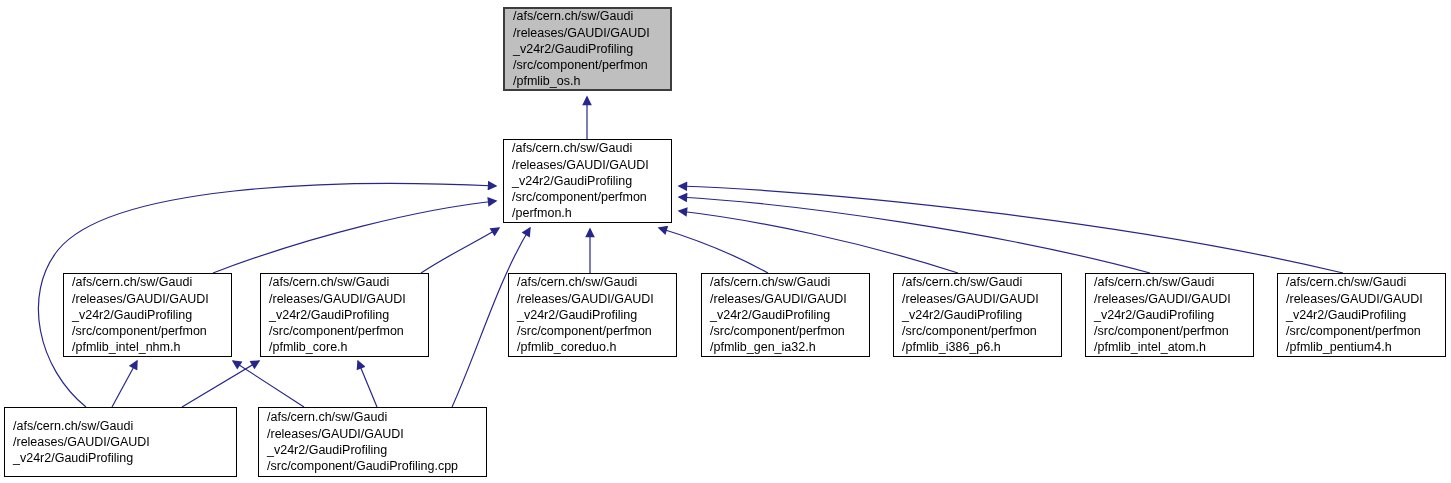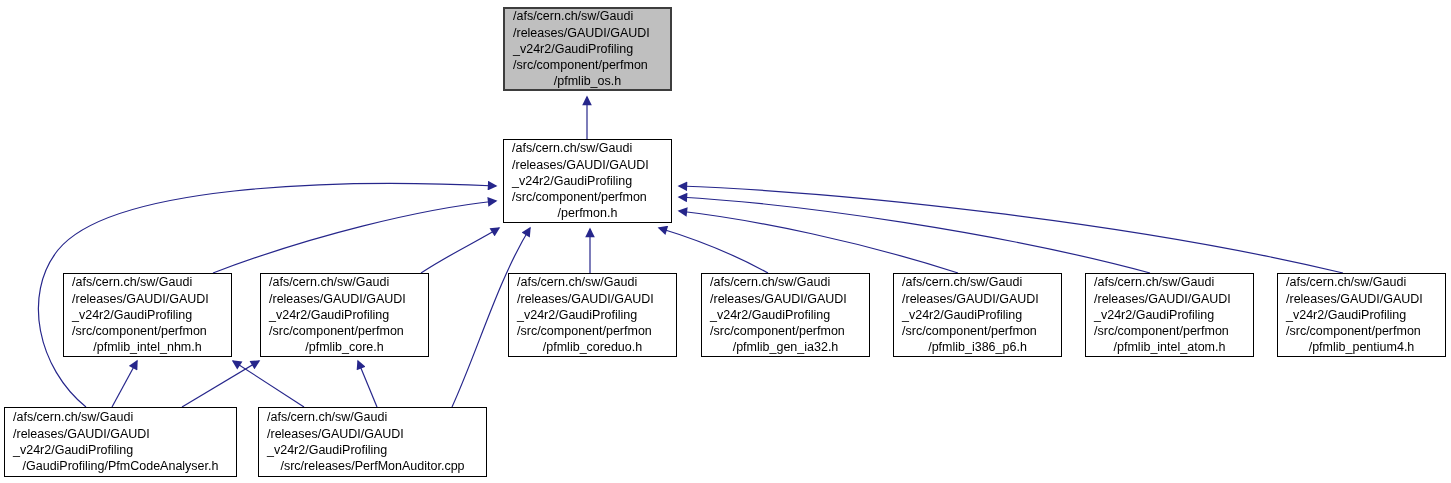--- a/index.html
+++ b/index.html
@@ -29,21 +29,21 @@
     cursor:default;
   }
   .node span{
     display:block;
     font-size:12.5px;
     line-height:16.3px;
     color:#000000;
     white-space:nowrap;
     text-align:left;
   }
-  .node span:last-child{text-align:center;}
+  .node span:last-child{text-align:left;}
   .edge{fill:none;stroke-width:1.2px;}
 </style>
 </head>
 <body>
 
 <div id="canvas">
 
   <svg id="edges" width="1451" height="483" viewBox="0 0 1451 483">
     <defs>
       <marker id="arrow" viewBox="0 0 10 10" refX="8.5" refY="5" markerWidth="9" markerHeight="8" orient="auto-start-reverse">
@@ -135,23 +135,22 @@
     <span>/releases/GAUDI/GAUDI</span>
     <span>_v24r2/GaudiProfiling</span>
     <span>/src/component/perfmon</span>
     <span>/pfmlib_pentium4.h</span>
   </div>
 
   <div class="node" style="left:4px;top:407px;width:233px;height:70px;">
     <span>/afs/cern.ch/sw/Gaudi</span>
     <span>/releases/GAUDI/GAUDI</span>
     <span>_v24r2/GaudiProfiling</span>
-    <span>/GaudiProfiling/PfmCodeAnalyser.h</span>
   </div>
 
   <div class="node" style="left:258px;top:407px;width:229px;height:70px;">
     <span>/afs/cern.ch/sw/Gaudi</span>
     <span>/releases/GAUDI/GAUDI</span>
     <span>_v24r2/GaudiProfiling</span>
-    <span>/src/releases/PerfMonAuditor.cpp</span>
+    <span>/src/component/GaudiProfiling.cpp</span>
   </div>
 
 </div>
 
 </body></html>

